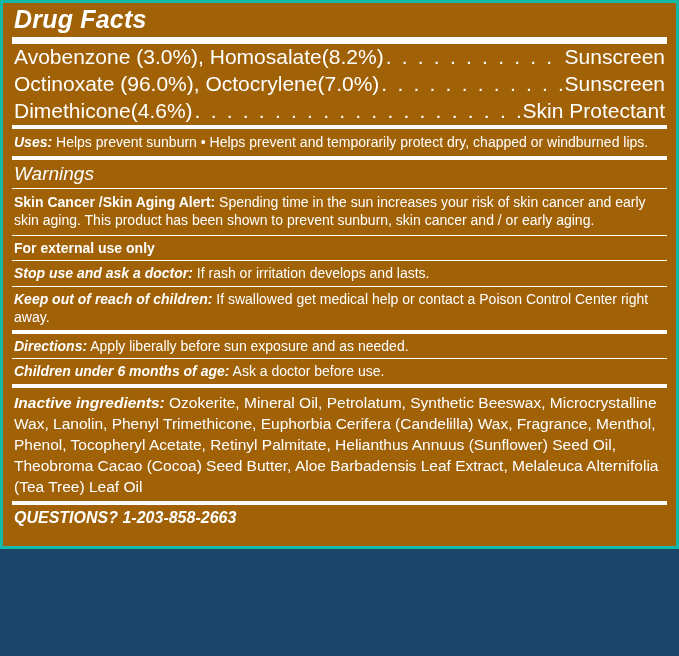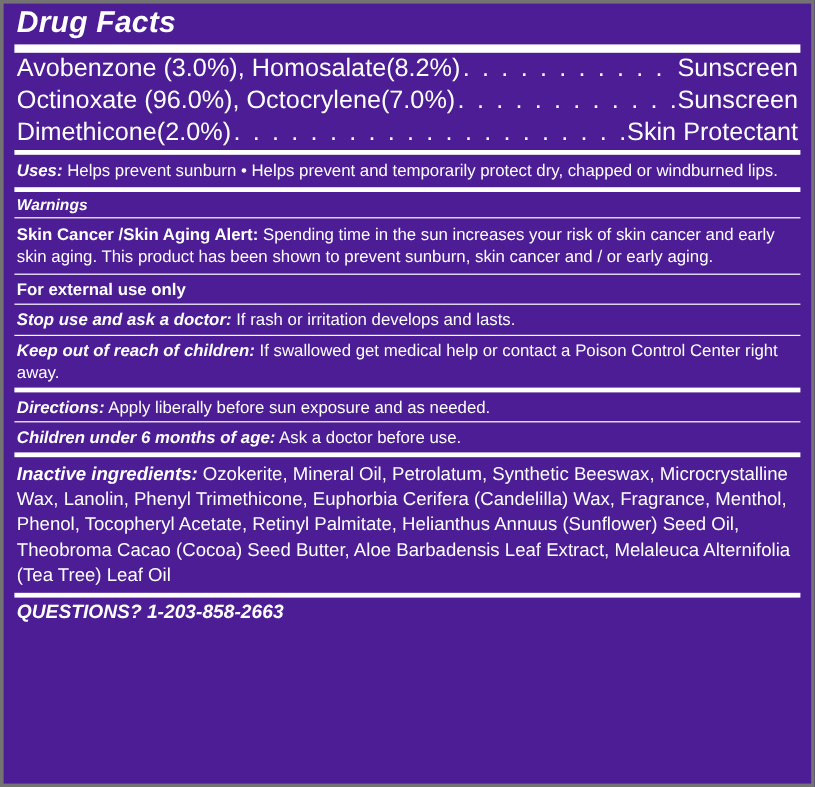--- a/index.html
+++ b/index.html
@@ -10,23 +10,23 @@
   body {
     width: 679px;
     height: 656px;
     font-family: "Liberation Sans", sans-serif;
     color: #ffffff;
     overflow: hidden;
   }
   .panel {
     box-sizing: border-box;
     width: 679px;
-    height: 656px;
-    background: #4c1d95;
-    border: 3px solid #737373;
+    height: 549px;
+    background: #a16207;
+    border: 3px solid #14b8a6;
     padding: 0 9px;
     display: flex;
     flex-direction: column;
   }
   .rule {
     border-top: 2px solid #ffffff;
     margin: 0;
   }
   .rule.thick {
     border-top: 7px solid #ffffff;
@@ -84,22 +84,22 @@
     padding: 4px 2px 5px 2px;
   }
   .block b, .lead {
     font-weight: bold;
   }
   .lead-ital {
     font-weight: bold;
     font-style: italic;
   }
   .warnings-head {
-    font-size: 13px;
-    font-weight: bold;
+    font-size: 19px;
+    font-weight: normal;
     font-style: italic;
     padding: 3px 2px 3px 2px;
   }
   .block.tight { padding-top: 3px; padding-bottom: 3px; }
 
   .inactive {
     font-size: 15.5px;
     line-height: 1.36;
     padding: 4px 2px 4px 2px;
   }
@@ -126,21 +126,21 @@
     <span class="ing-purpose">Sunscreen</span>
   </div>
 
   <div class="ing-line">
     <span class="ing-name">Octinoxate (96.0%), Octocrylene(7.0%)</span>
     <span class="ing-dots">. . . . . . . . . . . . . . . . . . . . . . . . . . . . . . . . . . . . . . . . . . . . . . . . . .</span>
     <span class="ing-purpose">Sunscreen</span>
   </div>
 
   <div class="ing-line">
-    <span class="ing-name">Dimethicone(2.0%)</span>
+    <span class="ing-name">Dimethicone(4.6%)</span>
     <span class="ing-dots">. . . . . . . . . . . . . . . . . . . . . . . . . . . . . . . . . . . . . . . . . . . . . . . . . .</span>
     <span class="ing-purpose">Skin Protectant</span>
   </div>
 
   <div class="rule med"></div>
 
   <div class="block">
     <span class="lead-ital">Uses:</span><span> Helps prevent sunburn • Helps prevent and temporarily protect dry, chapped or windburned lips.</span>
   </div>
 

